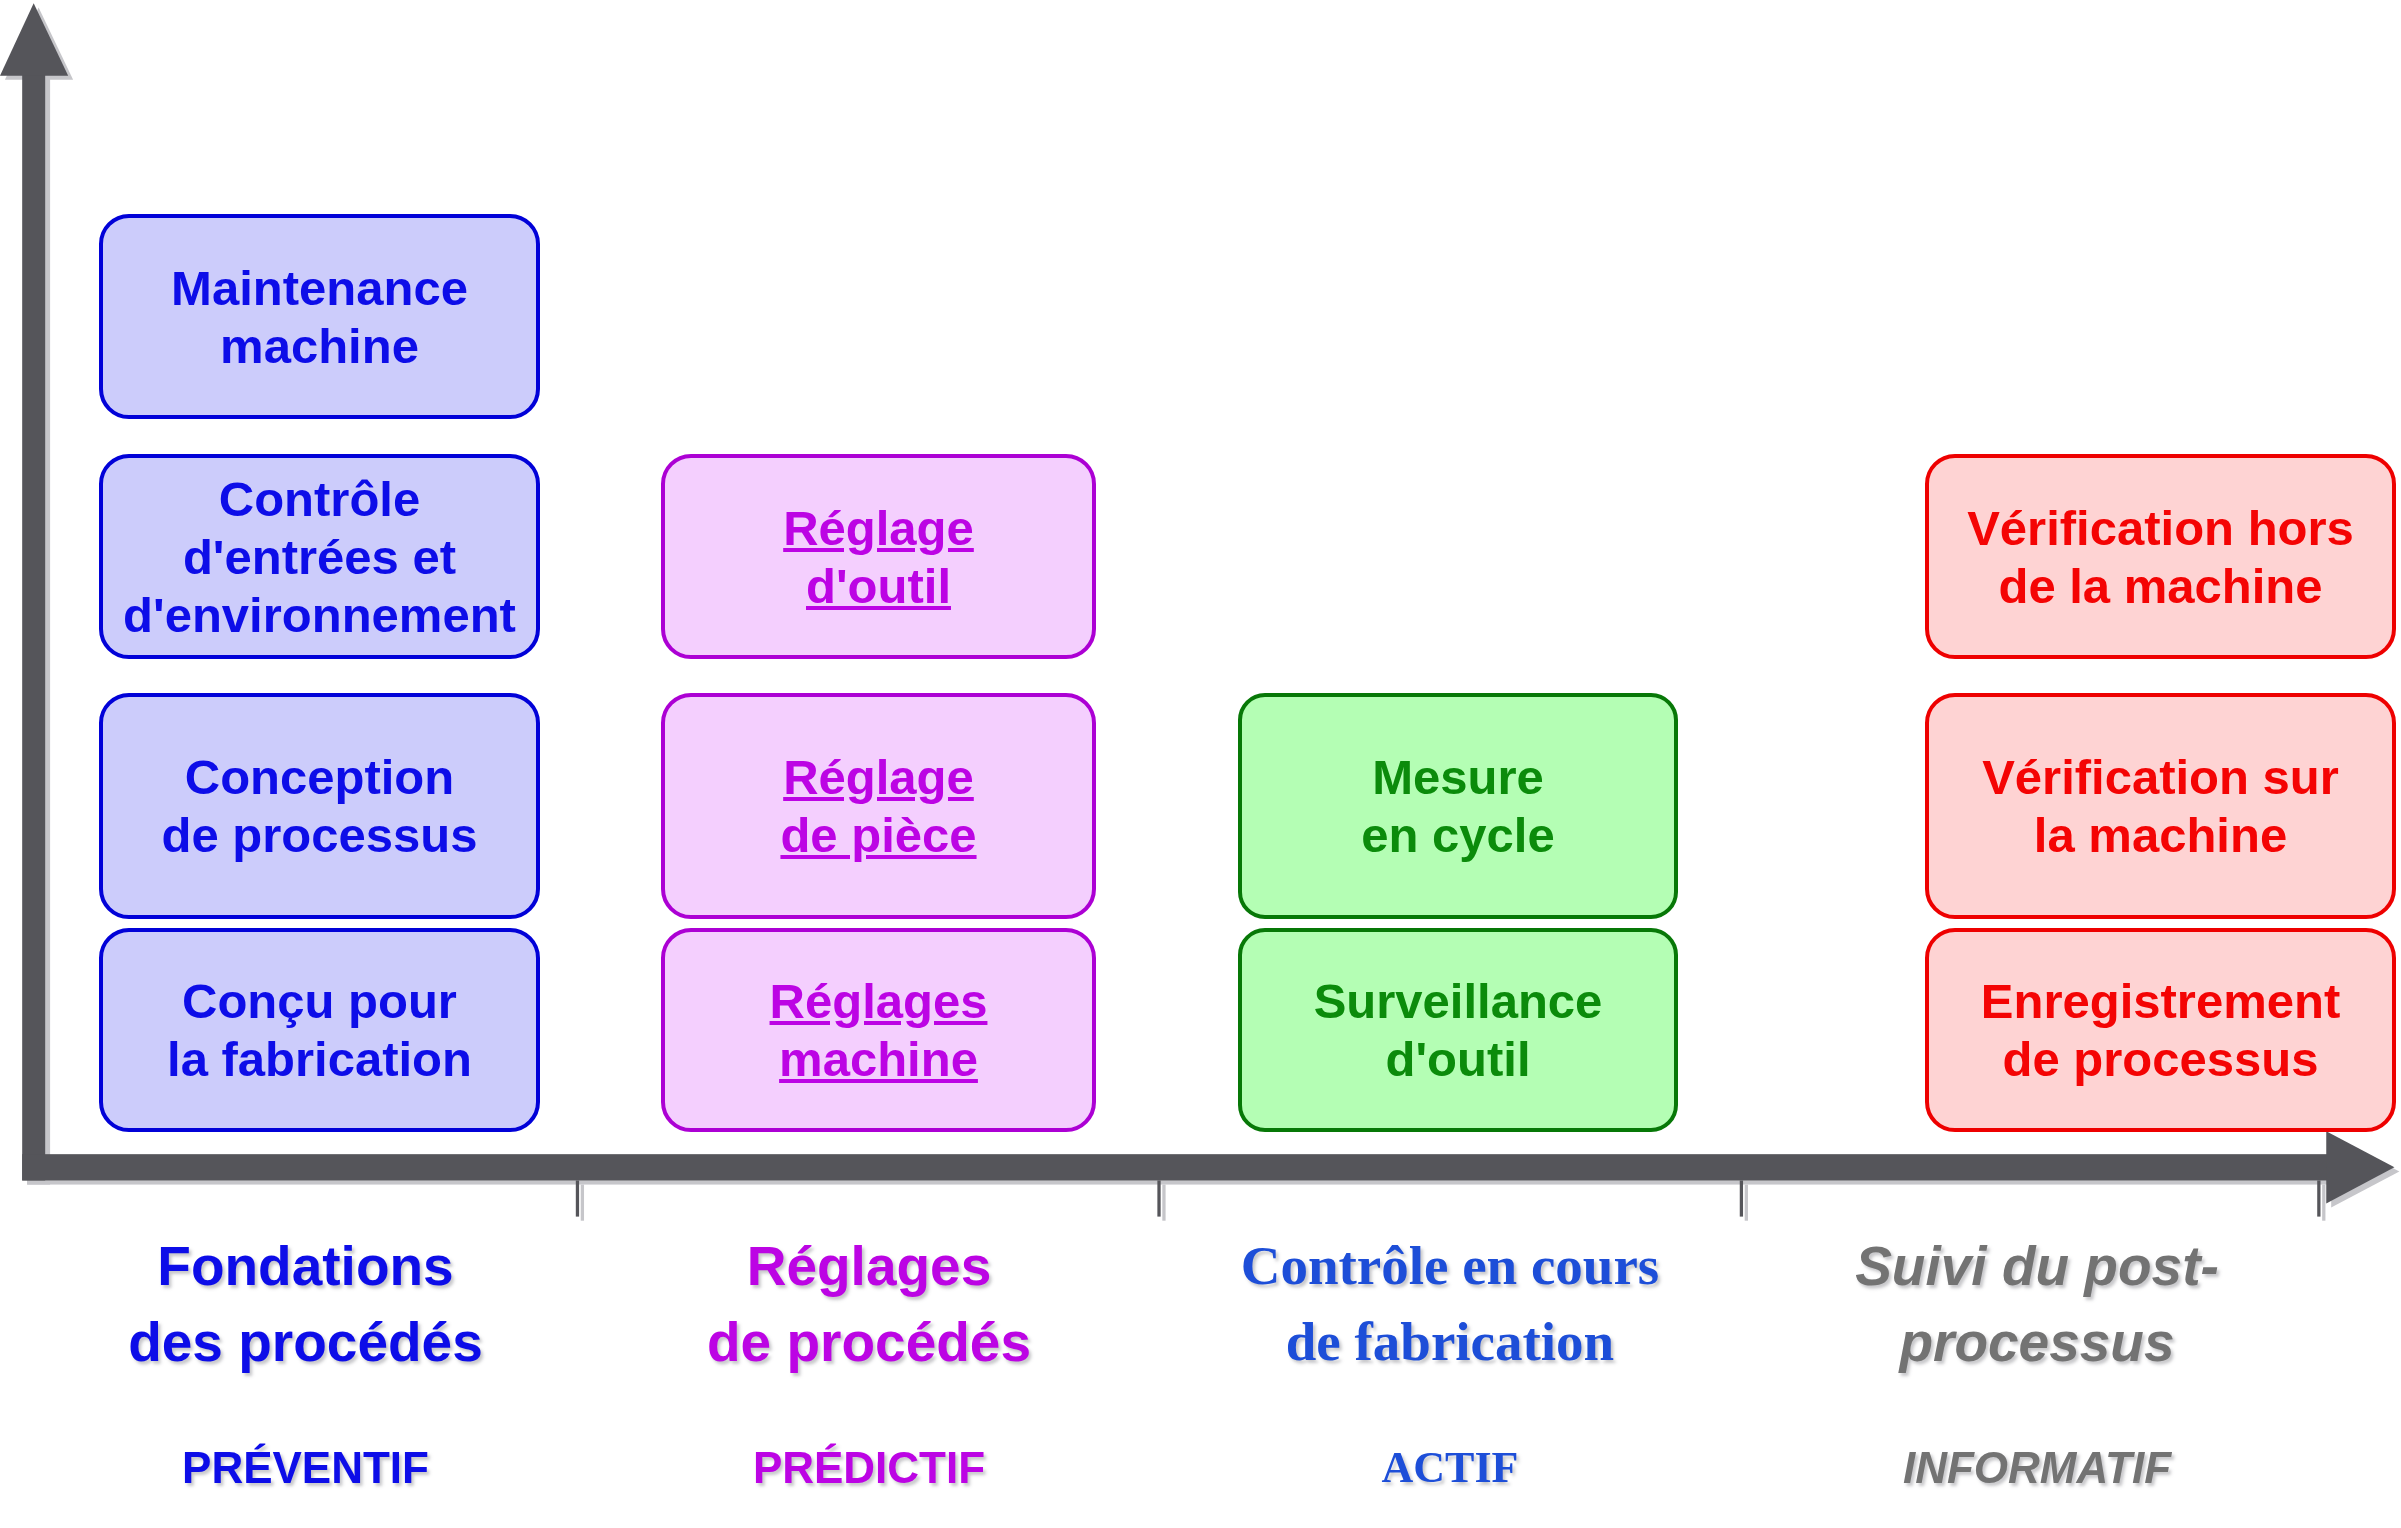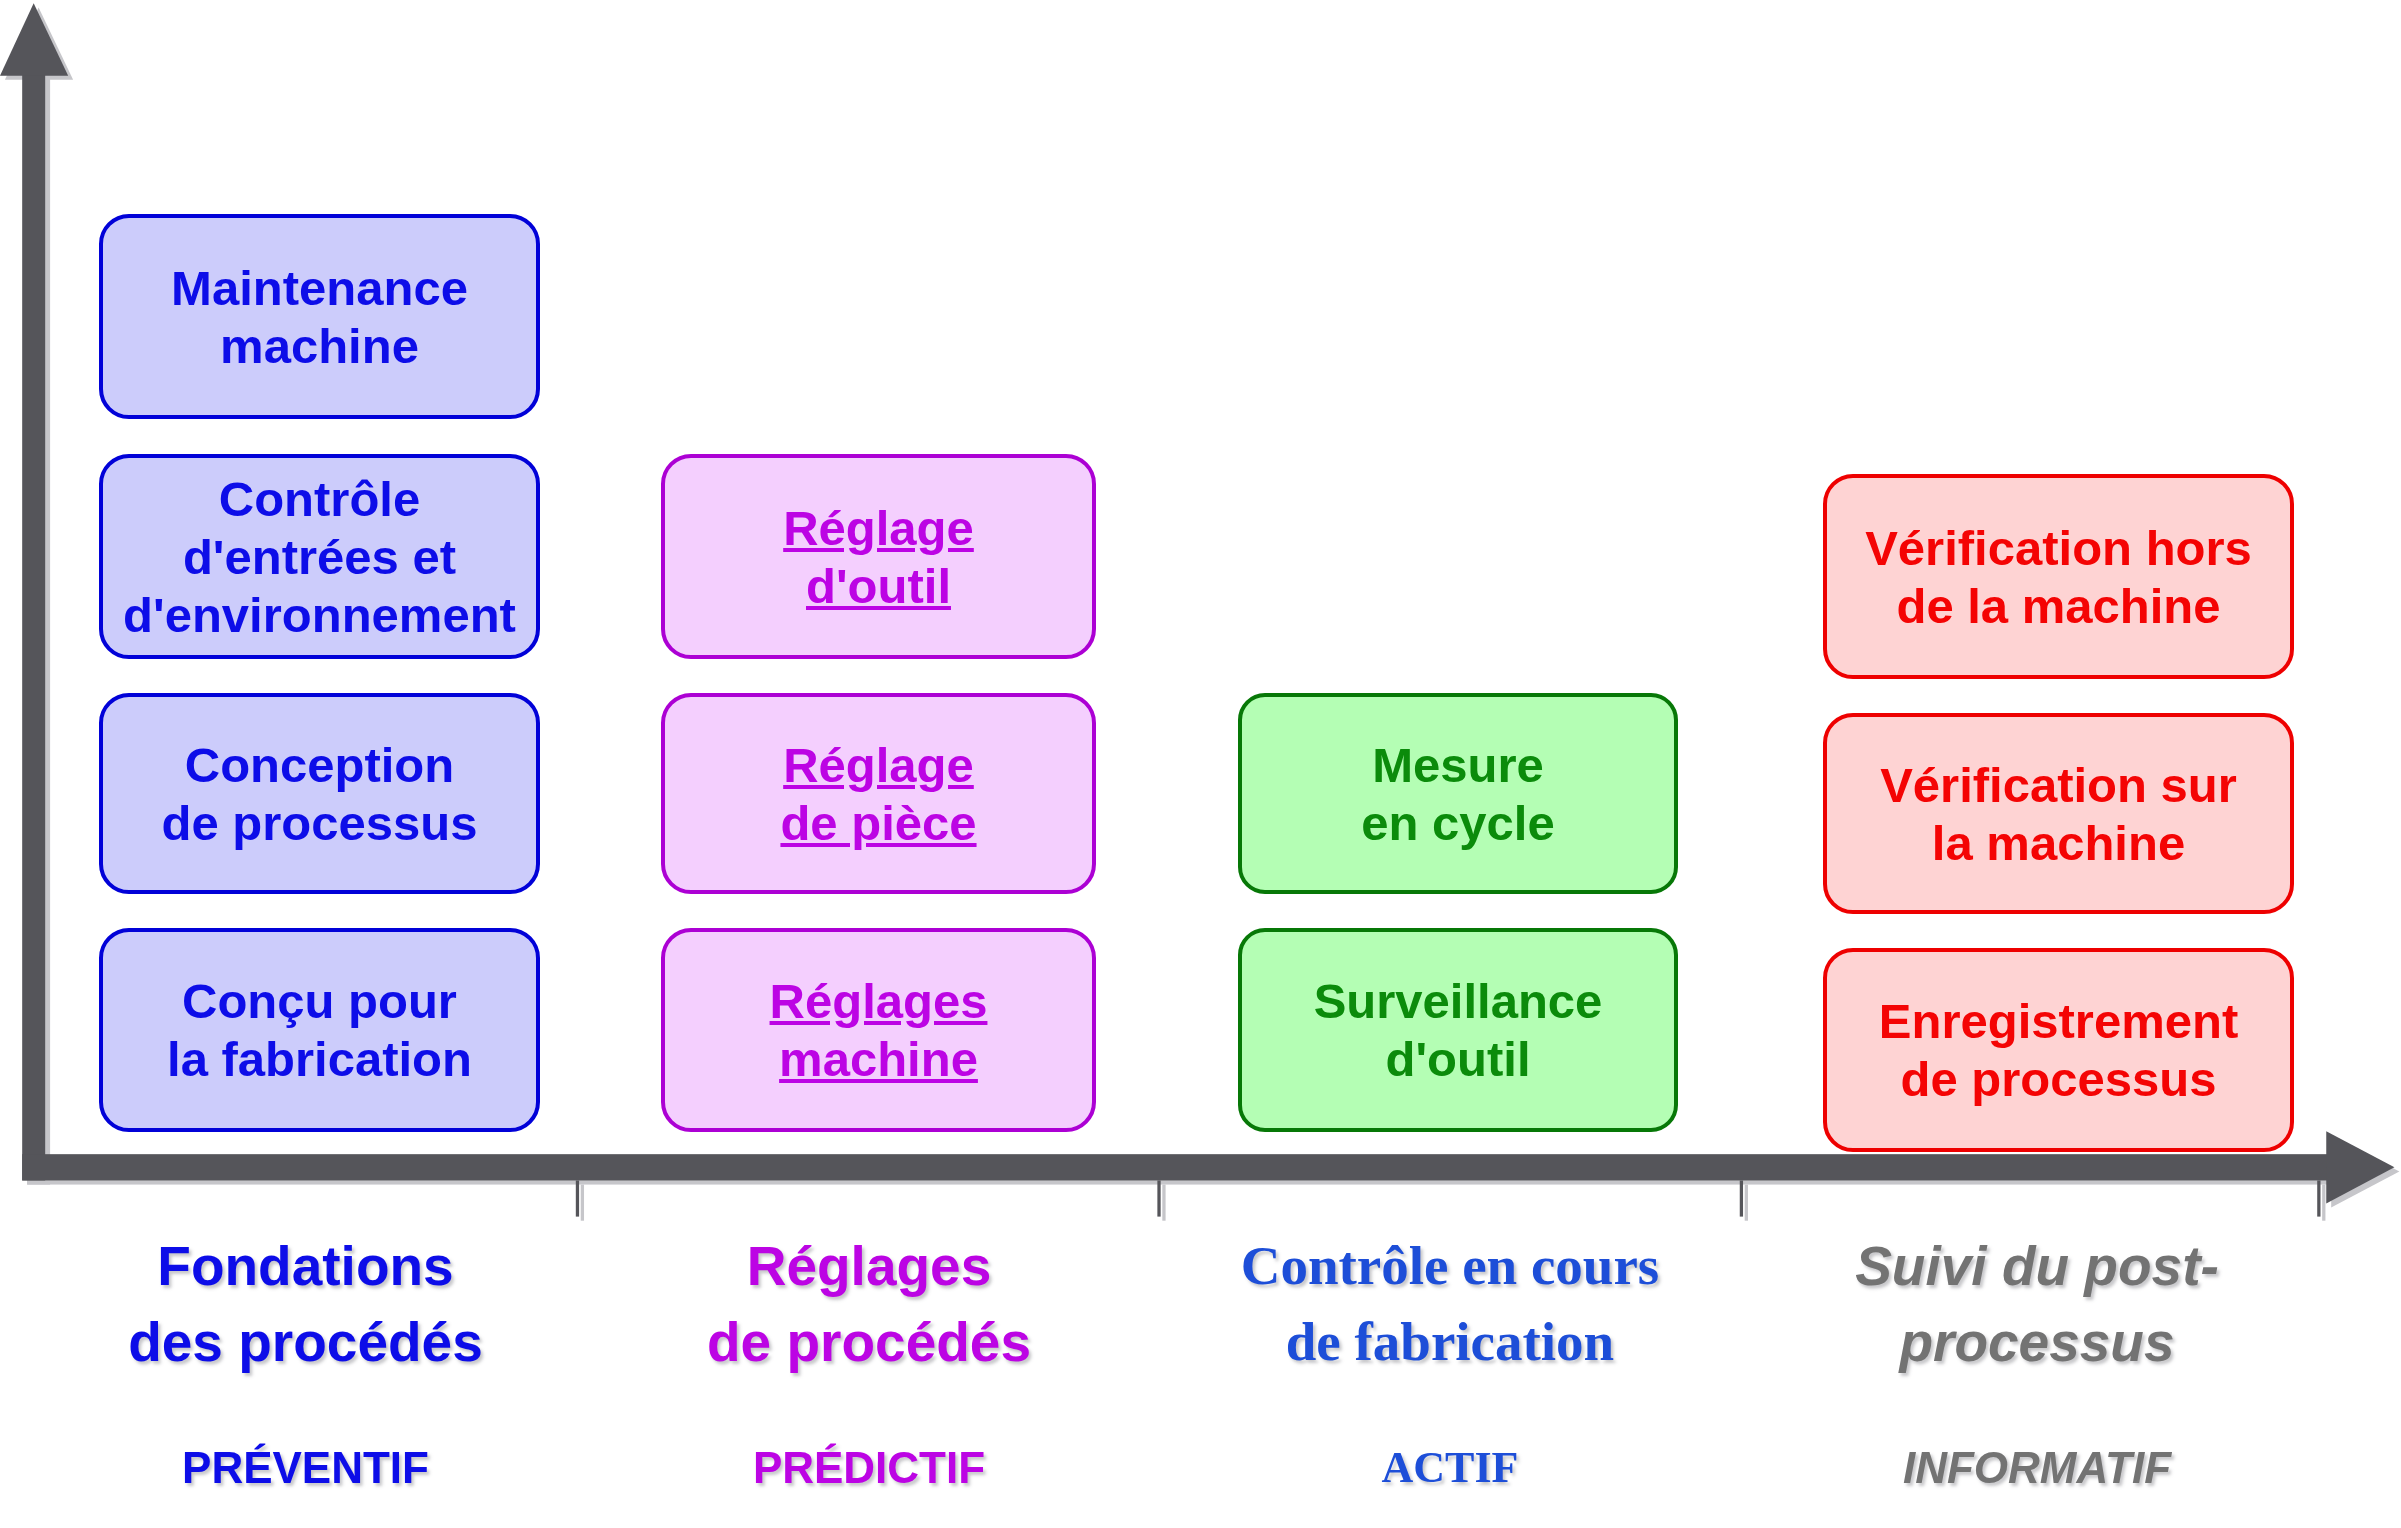--- a/index.html
+++ b/index.html
@@ -30,24 +30,24 @@
   .node.c-magenta span{color:#bc04e4;text-decoration:underline;}
   .node.c-green{background:#b4feb4;border-color:#077807;border-radius:27px;}
   .node.c-green span{color:#0b8b0b;}
   .node.c-red{background:#fed3d3;border-color:#ee0000;}
   .node.c-red span{color:#f40404;}
 
   
   .col1{left:99px;width:441px;}
   .col2{left:661px;width:435px;}
   .col3{left:1238px;width:440px;}
-  .col4{left:1823px;width:471px;margin-top:20px;}
+  .col4{left:1925px;width:471px;}
   .row1{top:214px;height:205px;}
   .row2{top:454px;height:205px;}
-  .row3{top:693px;height:201px;}
+  .row3{top:693px;height:226px;}
   .row4{top:928px;height:204px;}
 
   .axis-label{
     position:absolute;
     text-align:center;
     font-weight:bold;
     white-space:pre-line;
     text-shadow:2.5px 2.5px 3.3px rgba(130,130,138,0.45);
   }
   .category{top:1228px;font-size:55px;line-height:76px;}

